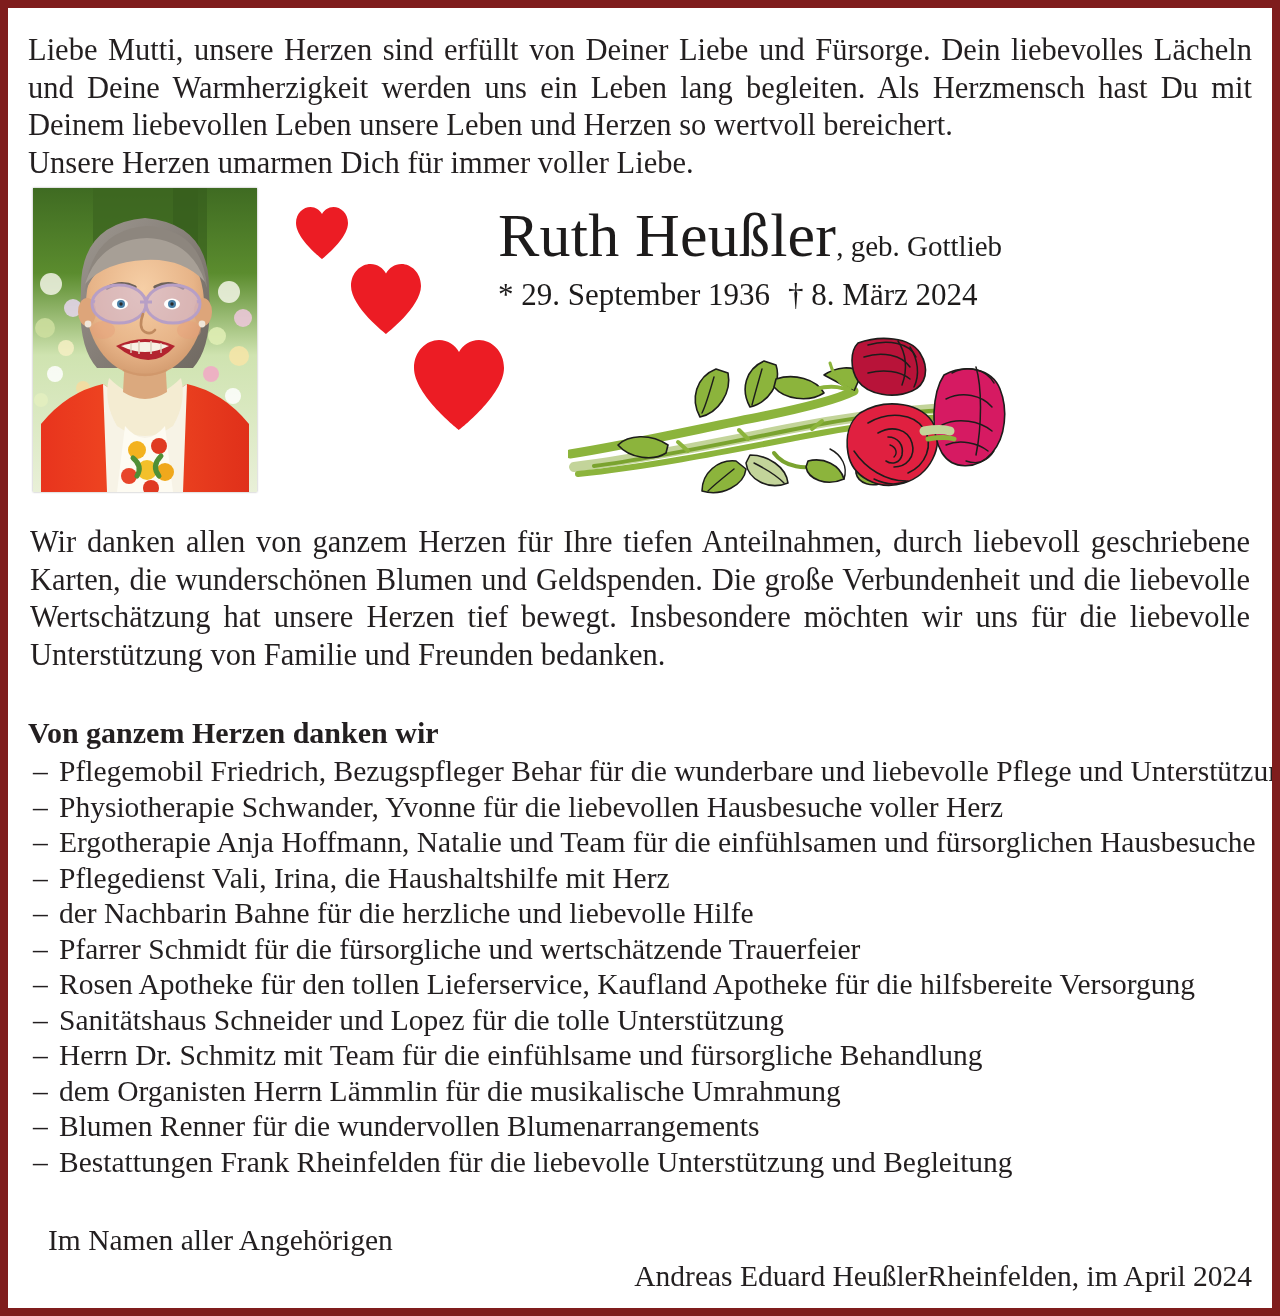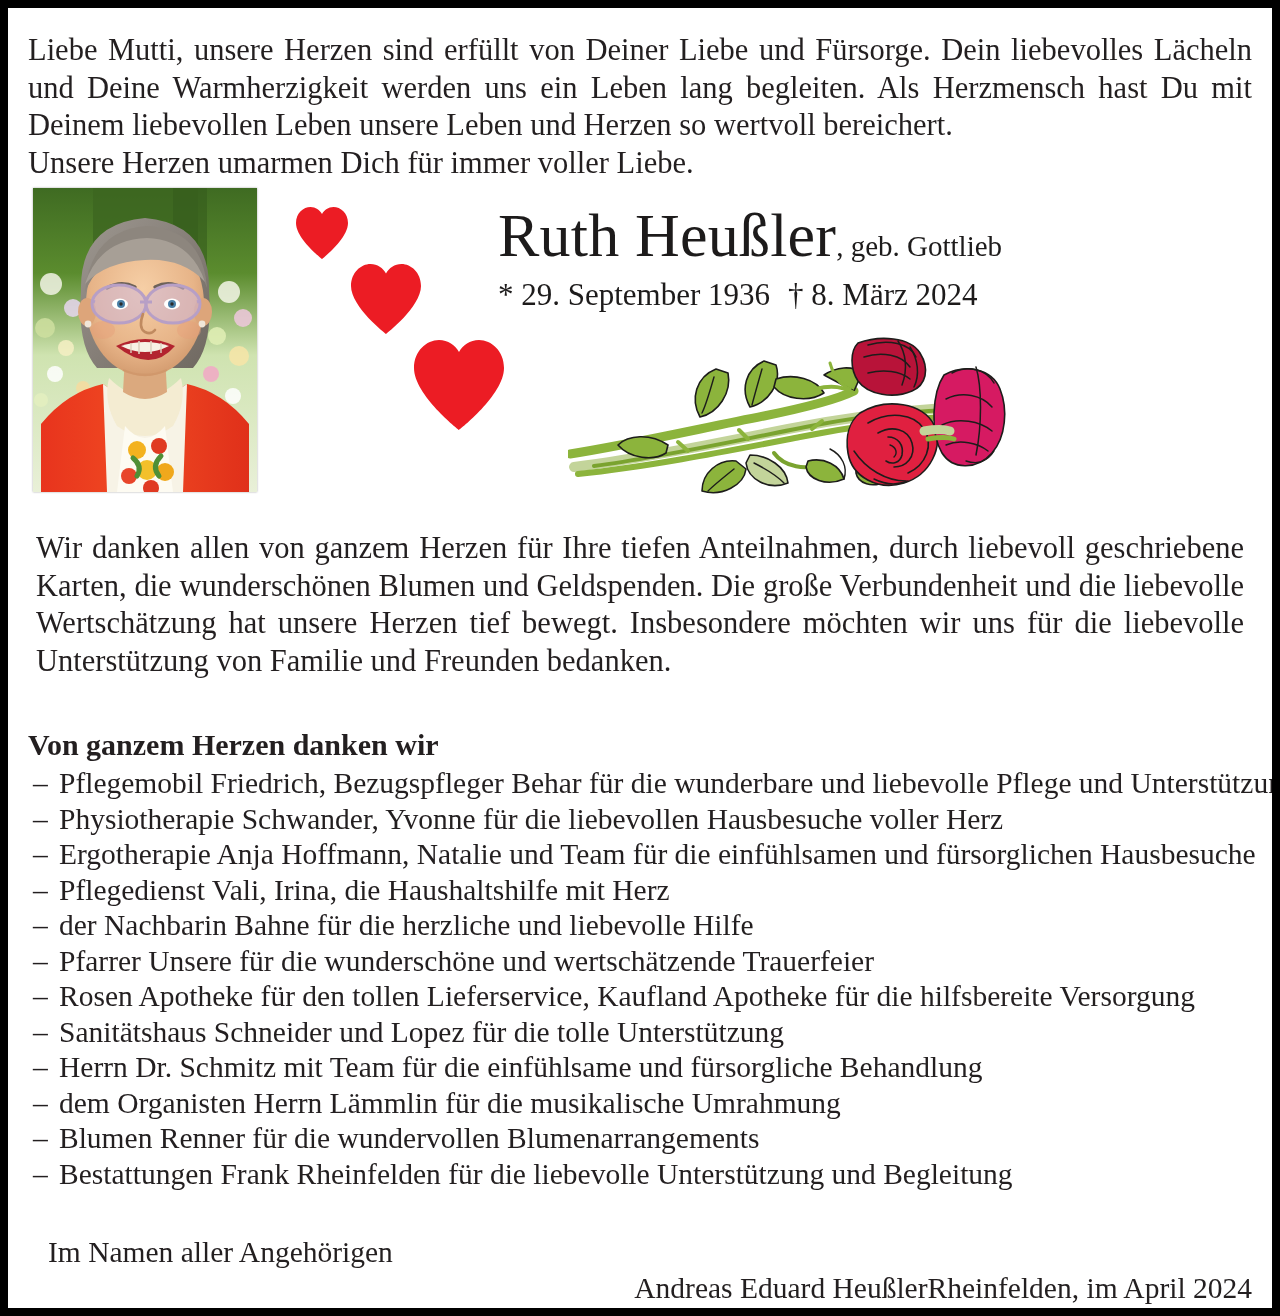--- a/index.html
+++ b/index.html
@@ -10,21 +10,21 @@
   body {
     font-family: "Liberation Serif", "DejaVu Serif", serif;
     color: #231f20;
   }
   #page {
     position: relative;
     width: 1280px;
     height: 1316px;
     box-sizing: border-box;
     background: #ffffff;
-    border: 8px solid #000000;
+    border: 8px solid #7f1d1d;
     overflow: hidden;
   }
   #inner {
     position: relative;
     width: 100%;
     height: 100%;
     background: #ffffff;
     box-sizing: border-box;
     padding: 0 20px;
   }
@@ -118,21 +118,21 @@
     position: absolute;
     left: 540px;
     top: 145px;
     width: 450px;
     height: 165px;
   }
   .roses svg { display:block; width:100%; height:100%; }
 
   
   .thanks {
-    margin: 8px;
+    margin: 2px;
     padding-top: 14px;
     font-size: 30.5px;
     line-height: 37.5px;
     text-align: justify;
     text-align-last: left;
     color: #231f20;
   }
 
   
   .list-heading {
@@ -400,21 +400,21 @@
 
     <div class="thanks">Wir danken allen von ganzem Herzen für Ihre tiefen Anteilnahmen, durch liebevoll geschriebene Karten, die wunderschönen Blumen und Geldspenden. Die große Verbundenheit und die liebevolle Wertschätzung hat unsere Herzen tief bewegt. Insbesondere möchten wir uns für die liebevolle Unterstützung von Familie und Freunden bedanken.</div>
 
     <div class="list-heading">Von ganzem Herzen danken wir</div>
     <ul class="thank-list">
       <li><span class="dash">–</span><span>Pflegemobil Friedrich, Bezugspfleger Behar für die wunderbare und liebevolle Pflege und Unterstützung</span></li>
       <li><span class="dash">–</span><span>Physiotherapie Schwander, Yvonne für die liebevollen Hausbesuche voller Herz</span></li>
       <li><span class="dash">–</span><span>Ergotherapie Anja Hoffmann, Natalie und Team für die einfühlsamen und fürsorglichen Hausbesuche</span></li>
       <li><span class="dash">–</span><span>Pflegedienst Vali, Irina, die Haushaltshilfe mit Herz</span></li>
       <li><span class="dash">–</span><span>der Nachbarin Bahne für die herzliche und liebevolle Hilfe</span></li>
-      <li><span class="dash">–</span><span>Pfarrer Unsere für die wunderschöne und wertschätzende Trauerfeier</span></li>
+      <li><span class="dash">–</span><span>Pfarrer Schmidt für die fürsorgliche und wertschätzende Trauerfeier</span></li>
       <li><span class="dash">–</span><span>Rosen Apotheke für den tollen Lieferservice, Kaufland Apotheke für die hilfsbereite Versorgung</span></li>
       <li><span class="dash">–</span><span>Sanitätshaus Schneider und Lopez für die tolle Unterstützung</span></li>
       <li><span class="dash">–</span><span>Herrn Dr. Schmitz mit Team für die einfühlsame und fürsorgliche Behandlung</span></li>
       <li><span class="dash">–</span><span>dem Organisten Herrn Lämmlin für die musikalische Umrahmung</span></li>
       <li><span class="dash">–</span><span>Blumen Renner für die wundervollen Blumenarrangements</span></li>
       <li><span class="dash">–</span><span>Bestattungen Frank Rheinfelden für die liebevolle Unterstützung und Begleitung</span></li>
     </ul>
 
     <div class="footer">
       <div>Im Namen aller Angehörigen</div>

